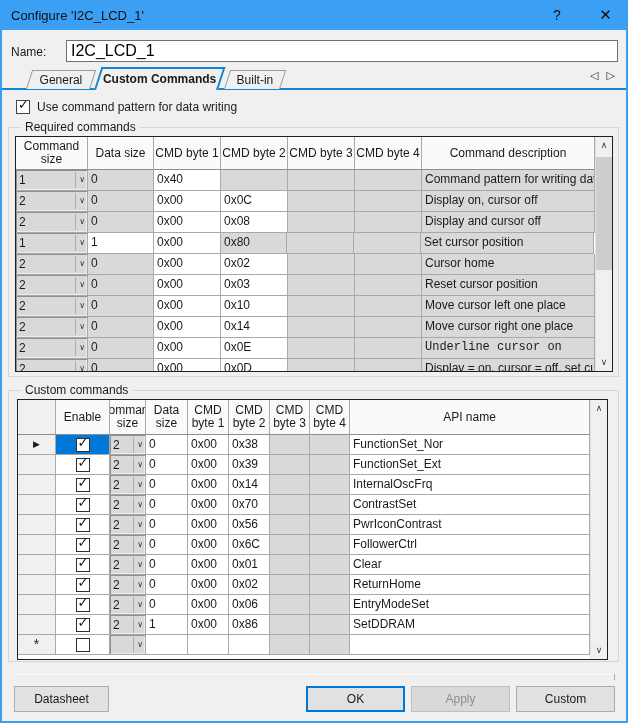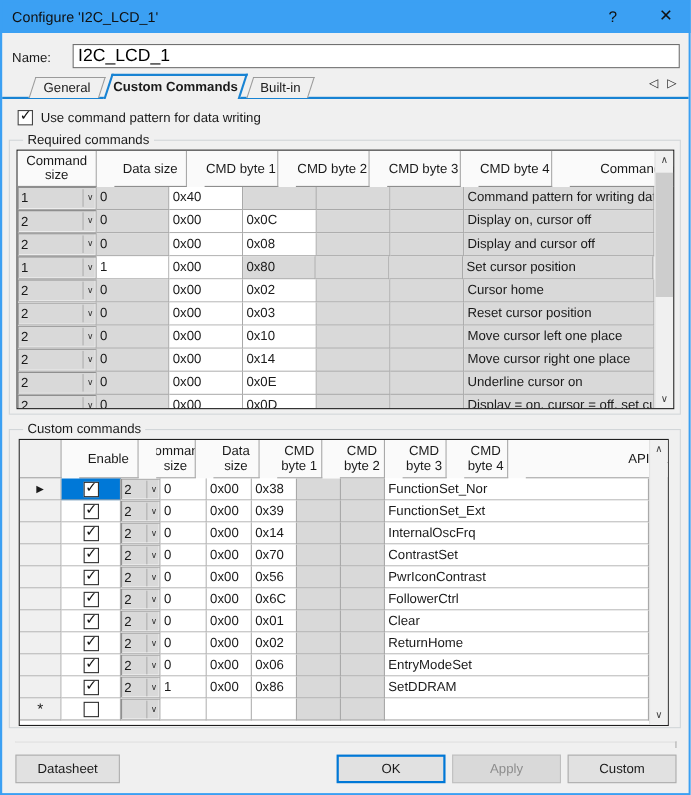--- a/index.html
+++ b/index.html
@@ -38,21 +38,21 @@
   .use-cb-label{font-size:12px;}
   
   .group{position:absolute;border:1px solid #d2d6d9;}
   #grp-required{left:8px;top:127px;width:611px;height:250px;}
   #grp-custom{left:8px;top:390px;width:611px;height:272px;}
   .group-title{position:absolute;top:-8px;left:12px;background:#f0f0f0;padding:0 4px;font-size:12px;white-space:nowrap;}
   
   .gridtable{position:absolute;background:#fff;border:1px solid #1f1f1f;overflow:hidden;}
   #req-table{left:6px;top:8px;width:598px;height:236px;}
   #cust-table{left:8px;top:8px;width:591px;height:261px;}
-  .thead{display:flex;background:#fafafa;gap:16px;}
+  .thead{display:flex;background:#fafafa;}
   #req-table .thead{height:33px;}
   #cust-table .thead{height:35px;}
   .hcell{border-right:1px solid #a9a9a9;border-bottom:1px solid #8e8e8e;display:flex;align-items:center;
     justify-content:center;text-align:center;font-size:12px;line-height:13px;overflow:hidden;flex:none;}
   .trow{display:flex;}
   #req-table .trow{height:21px;}
   #cust-table .trow{height:20px;}
   .tcell{border-right:1px solid #a9a9a9;border-bottom:1px solid #a9a9a9;font-size:12px;line-height:18px;
     padding:0 3px;white-space:nowrap;overflow:hidden;flex:none;}
   .gray{background:#d9d9d9;}
@@ -229,21 +229,21 @@
         <div class="trow">
           <div class="tcell dd" style="width: 72px;">
             <div class="" style="overflow: hidden;">2</div>
             <div class="chev">∨</div>
           </div>
           <div class="tcell gray" style="width: 66px;">0</div>
           <div class="tcell white" style="width: 67px;">0x00</div>
           <div class="tcell white" style="width: 67px;">0x0E</div>
           <div class="tcell gray" style="width: 67px;"></div>
           <div class="tcell gray" style="width: 67px;"></div>
-          <div class="tcell gray" style="width: 173px;">Underline cursor on</div>
+          <div class="tcell gray" style="width: 173px; font-family: Liberation Mono, monospace;">Underline cursor on</div>
         </div>
         <div class="trow">
           <div class="tcell dd" style="width: 72px;">
             <div class="" style="overflow: hidden;">2</div>
             <div class="chev">∨</div>
           </div>
           <div class="tcell gray" style="width: 66px;">0</div>
           <div class="tcell white" style="width: 67px;">0x00</div>
           <div class="tcell white" style="width: 67px;">0x0D</div>
           <div class="tcell gray" style="width: 67px;"></div>

